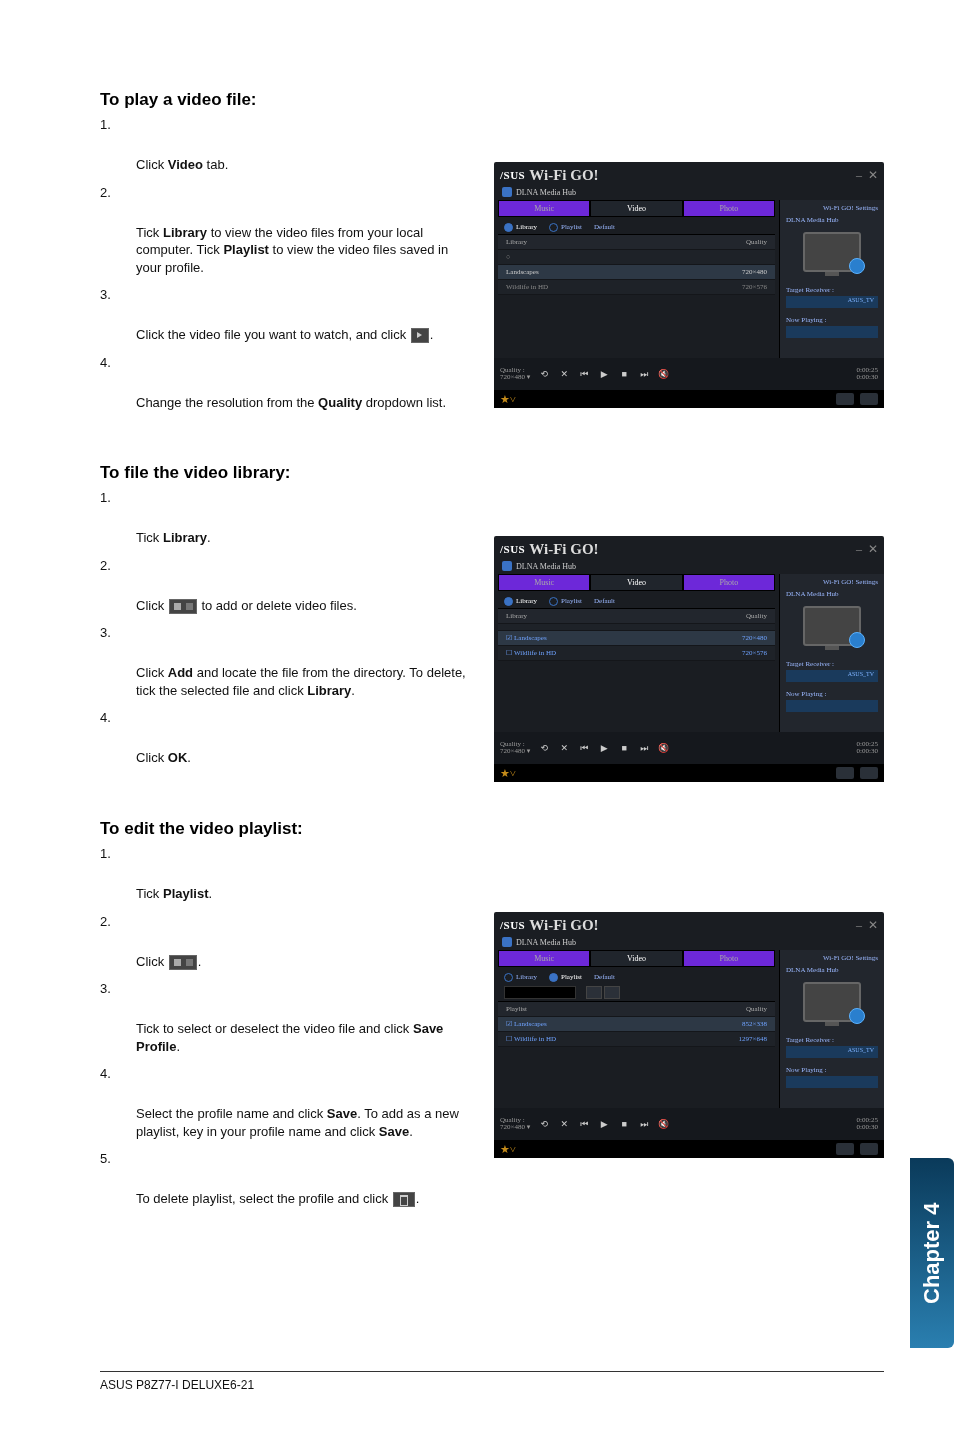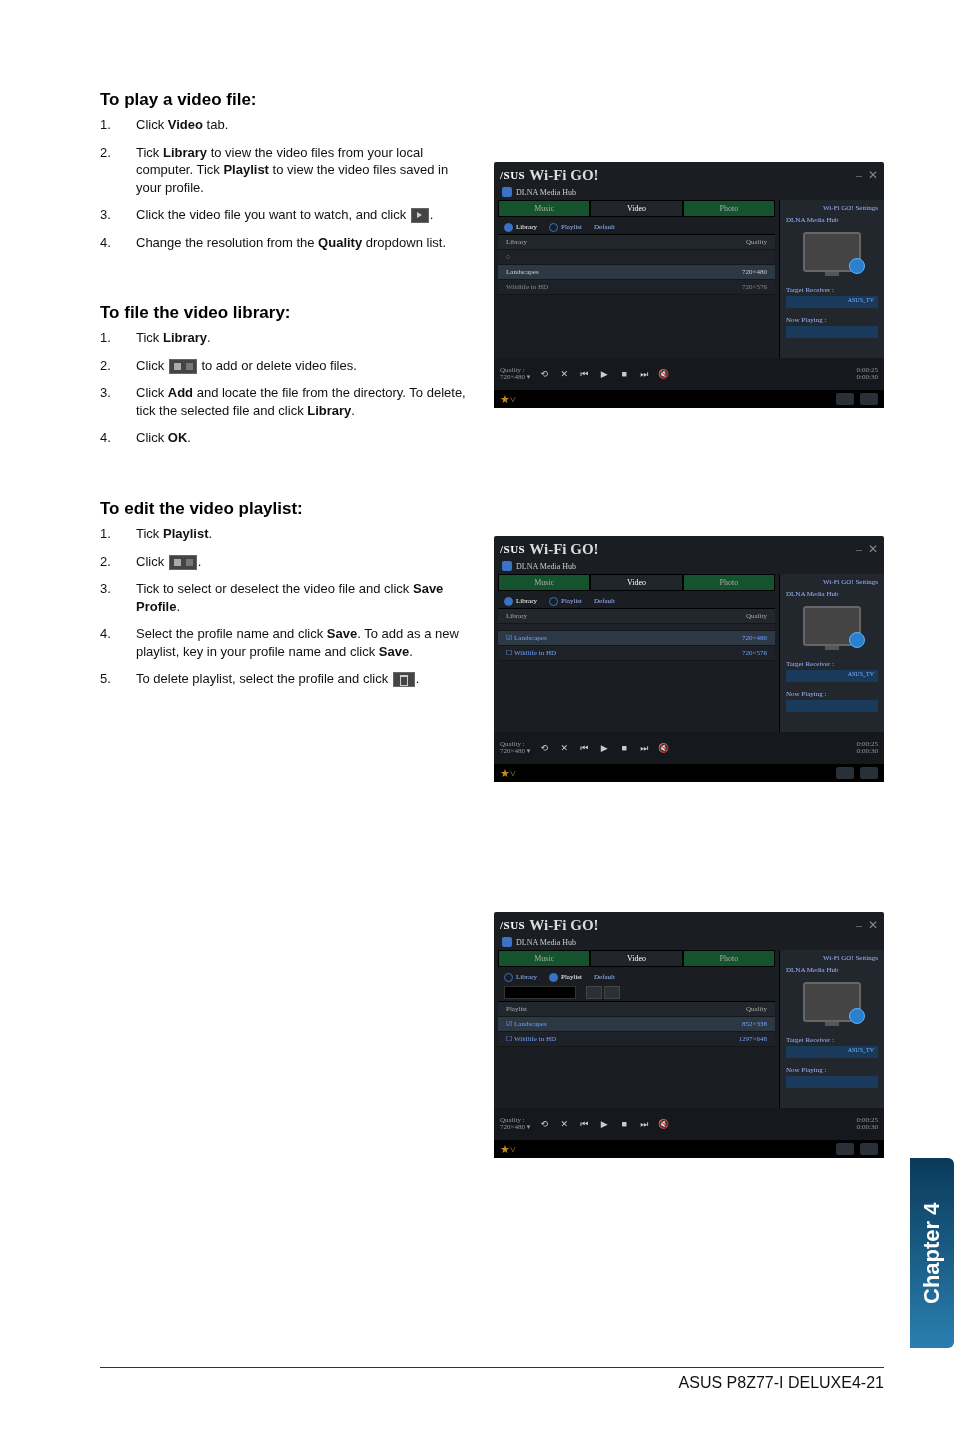--- a/index.html
+++ b/index.html
@@ -36,20 +36,21 @@
     margin-bottom: 10px;
     line-height: 1.35;
     color: #111;
   }
   ol.steps li .num {
     width: 36px;
     flex-shrink: 0;
   }
   ol.steps li .txt {
     flex: 1;
+    margin-top: 40px;
   }
   .txt b { font-weight: bold; }
   .inline-icon {
     display: inline-block;
     width: 16px;
     height: 13px;
     background: #444;
     border: 1px solid #666;
     vertical-align: middle;
     position: relative;
@@ -149,21 +150,21 @@
     padding: 0 4px;
   }
   .tabs {
     display: flex;
     gap: 0;
     margin-bottom: 4px;
   }
   .tab {
     flex:1;
     height: 15px;
-    background: #14532d;
+    background: #6d28d9;
     border:1px solid #000;
     text-align:center;
     line-height:15px;
     font-size:8px;
     color:#aaa;
   }
   .tab.active { background:#20252c; color:#fff; }
   .subtabs {
     display:flex;
     font-size:7px;
@@ -291,24 +292,24 @@
     line-height: 44px;
   }
 
   .footer {
     position: absolute;
     bottom: 46px;
     left: 100px;
     right: 70px;
     border-top: 1px solid #333;
     padding-top: 6px;
-    font-size: 16px;
+    font-size: 12px;
     color: #111;
     display:flex;
-    justify-content:flex-end;
+    justify-content:flex-start;
   }
 
   .playlist-edit {
     display:flex;
     gap:10px;
     padding:2px 6px;
     font-size:7px;
     color:#aaa;
     align-items:center;
   }
@@ -622,15 +623,15 @@
           <div class="ricon"></div>
           <div class="ricon"></div>
         </div>
     </div>
   </div>
 
   <div class="chapter-tab">Chapter 4</div>
 
   <div class="footer">
     <span>ASUS P8Z77-I DELUXE</span>
-    <span>4-21</span>
+    <span>6-21</span>
   </div>
 </div>
 
 </body></html>

